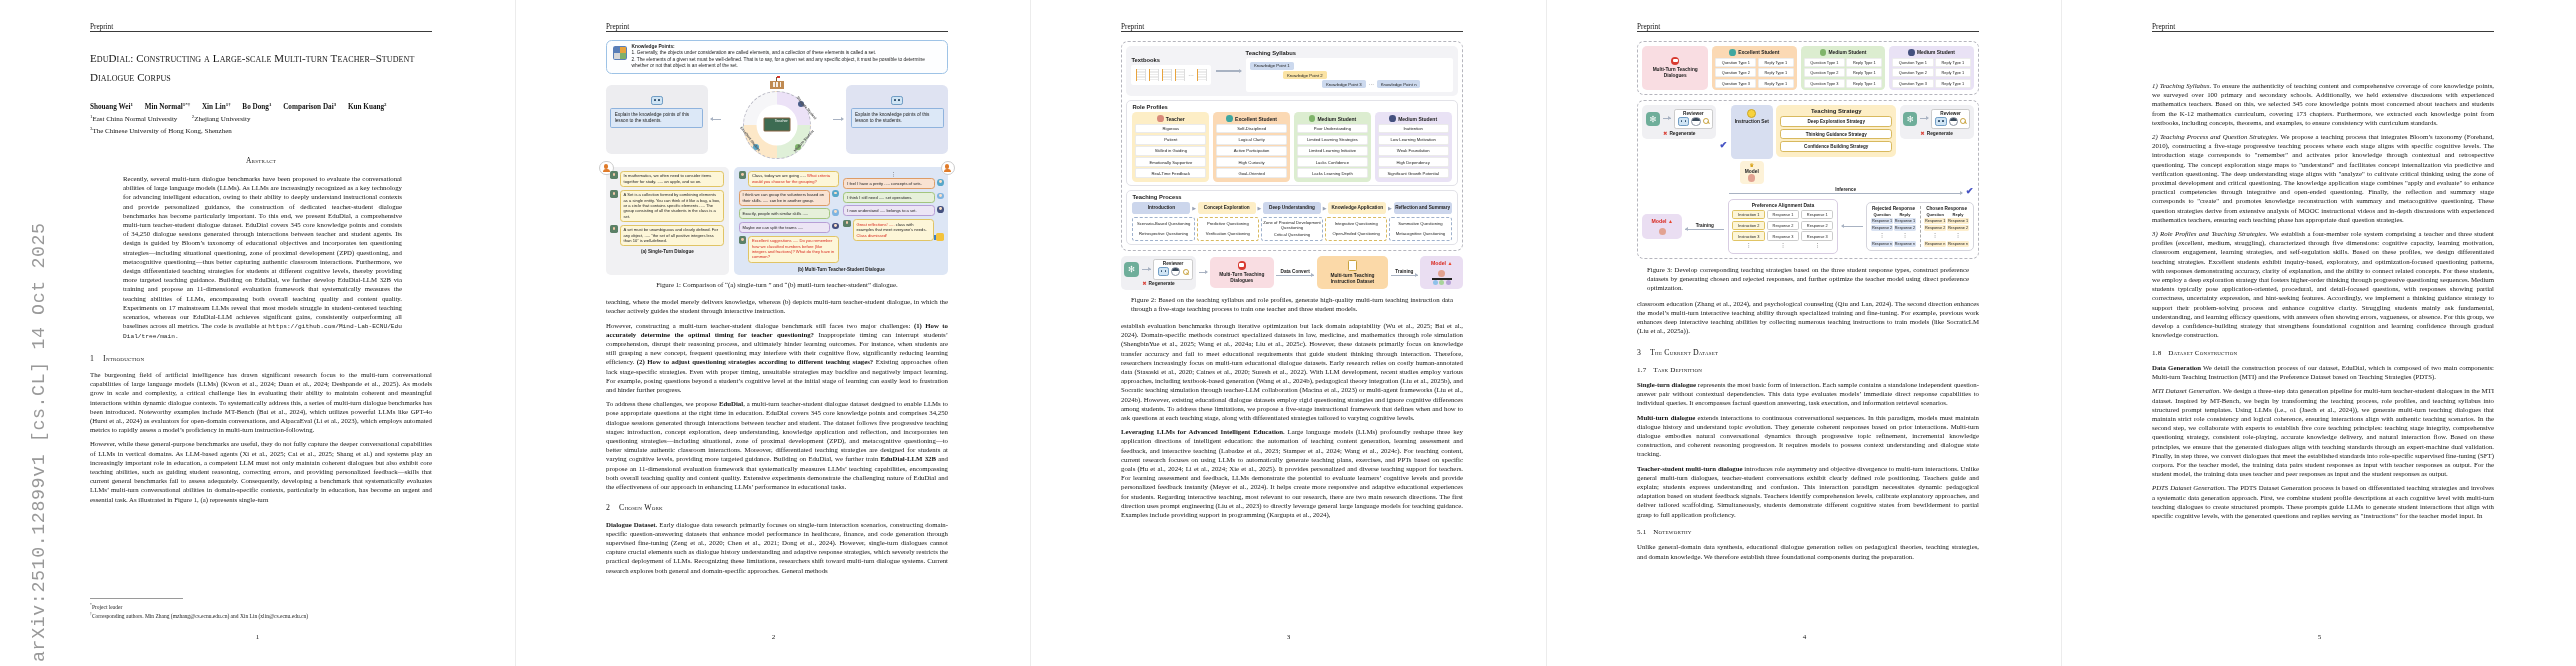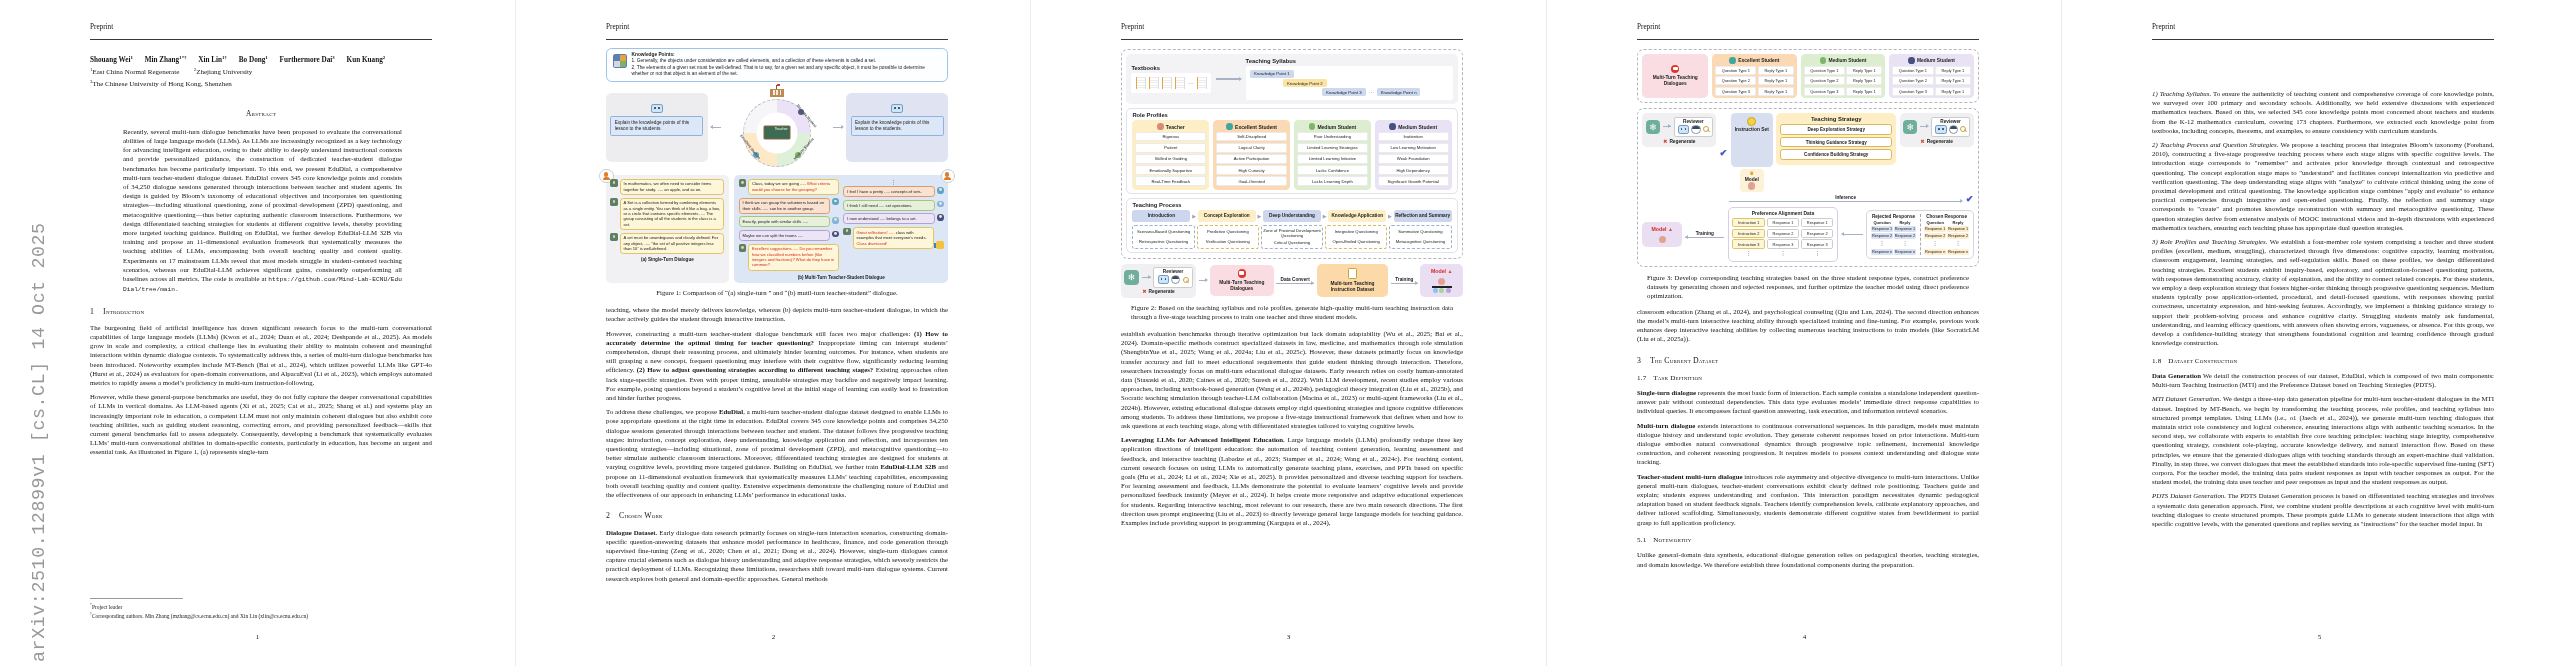--- a/index.html
+++ b/index.html
@@ -2,21 +2,21 @@
 <html style="font-size:9px"><head>
 <meta charset="utf-8">
 <style>
   html,body{margin:0;padding:0;}
   body{width:2576px;height:667px;background:#ffffff;position:relative;overflow:hidden;
        font-family:"Liberation Serif",serif;color:#141414;}
   .page{position:absolute;top:0;width:515px;height:667px;background:#fff;overflow:hidden;}
   .page+.page{border-left:0.6px solid #ececec;}
   #p1{left:0}#p2{left:515px}#p3{left:1030px}#p4{left:1546px}#p5{left:2061px}
   .content{position:absolute;left:90px;top:23px;width:342px;}
-  .pp-row{font-size:7.2px;padding-bottom:8px;border-bottom:0.9px solid #3a3a3a;}
+  .pp-row{font-size:7.2px;padding-bottom:0;border-bottom:0.9px solid #3a3a3a;}
   .title{font-variant:small-caps;font-weight:normal;font-size:11px;line-height:1.75;margin:16.7px 0 0 0;letter-spacing:0.1px;}
   .authors{margin-top:14.5px;font-size:7.2px;}
   .auth{font-weight:bold;margin-right:10px;white-space:nowrap;}
   sup{font-size:68%;}
   .affils{font-size:7px;margin-top:2.2px;line-height:1.5;}
   .affgap{display:inline-block;width:14.5px;}
   .abs-head{text-align:center;font-variant:small-caps;font-size:7.4px;margin:19px 0 9px 0;letter-spacing:0.3px;}
   .abstract{margin:0 30px 0 33px;font-size:6.8px;line-height:9.2px;text-align:justify;}
   .url{font-family:"Liberation Mono",monospace;font-size:6.2px;color:#222;text-decoration:none;word-break:break-all;}
   .sec{font-size:7.8px;font-variant:small-caps;letter-spacing:0.2px;margin:12.2px 0 7.2px 0;}
@@ -199,30 +199,31 @@
   .cho .c{background:#fdeecd;}
   .rcdiv{width:0;border-left:0.6px dashed #aaa;}
 </style>
 </head>
 <body>
 
 <div class="page" id="p1">
   <div class="watermark">arXiv:2510.12899v1  [cs.CL]  14 Oct 2025</div>
   <div class="content">
     <div class="pp-row"><span>Preprint</span></div>
+    <div class="title">EduDial: Constructing a Large-scale Multi-turn Teacher–Student Dialogue Corpus</div>
     <div class="authors">
       <span class="auth"><span>Shouang Wei</span><sup>1</sup></span>
-      <span class="auth"><span>Min Zhang</span><sup>1*†</sup></span>
+      <span class="auth"><span>Min Normal</span><sup>1*†</sup></span>
       <span class="auth"><span>Xin Lin</span><sup>1†</sup></span>
       <span class="auth"><span>Bo Dong</span><sup>1</sup></span>
-      <span class="auth"><span>Furthermore Dai</span><sup>3</sup></span>
+      <span class="auth"><span>Comparison Dai</span><sup>3</sup></span>
       <span class="auth"><span>Kun Kuang</span><sup>2</sup></span>
     </div>
     <div class="affils">
-      <div><sup>1</sup><span>East China Normal Regenerate</span><span class="affgap"></span><sup>2</sup><span>Zhejiang University</span></div>
+      <div><sup>1</sup><span>East China Normal University</span><span class="affgap"></span><sup>2</sup><span>Zhejiang University</span></div>
       <div><sup>3</sup><span>The Chinese University of Hong Kong, Shenzhen</span></div>
     </div>
     <div class="abs-head">Abstract</div>
     <div class="abstract"><span>Recently, several multi-turn dialogue benchmarks have been proposed to evaluate the conversational abilities of large language models (LLMs). As LLMs are increasingly recognized as a key technology for advancing intelligent education, owing to their ability to deeply understand instructional contexts and provide personalized guidance, the construction of dedicated teacher-student dialogue benchmarks has become particularly important. To this end, we present EduDial, a comprehensive multi-turn teacher-student dialogue dataset. EduDial covers 345 core knowledge points and consists of 34,250 dialogue sessions generated through interactions between teacher and student agents. Its design is guided by Bloom’s taxonomy of educational objectives and incorporates ten questioning strategies—including situational questioning, zone of proximal development (ZPD) questioning, and metacognitive questioning—thus better capturing authentic classroom interactions. Furthermore, we design differentiated teaching strategies for students at different cognitive levels, thereby providing more targeted teaching guidance. Building on EduDial, we further develop EduDial-LLM 32B via training and propose an 11-dimensional evaluation framework that systematically measures the teaching abilities of LLMs, encompassing both overall teaching quality and content quality. Experiments on 17 mainstream LLMs reveal that most models struggle in student-centered teaching scenarios, whereas our EduDial-LLM achieves significant gains, consistently outperforming all baselines across all metrics. The code is available at</span>
       <a class="url" href="#">https://github.com/Mind-Lab-ECNU/EduDial/tree/main.</a>
     </div>
     <div class="sec"><span class="n">1</span><span>Introduction</span></div>
     <p class="para">The burgeoning field of artificial intelligence has drawn significant research focus to the multi-turn conversational capabilities of large language models (LLMs) (Kwon et al., 2024; Duan et al., 2024; Deshpande et al., 2025). As models grow in scale and complexity, a critical challenge lies in evaluating their ability to maintain coherent and meaningful interactions within dynamic dialogue contexts. To systematically address this, a series of multi-turn dialogue benchmarks has been introduced. Noteworthy examples include MT-Bench (Bai et al., 2024), which utilizes powerful LLMs like GPT-4o (Hurst et al., 2024) as evaluators for open-domain conversations, and AlpacaEval (Li et al., 2023), which employs automated metrics to rapidly assess a model’s proficiency in multi-turn instruction-following.</p>
     <p class="para">However, while these general-purpose benchmarks are useful, they do not fully capture the deeper conversational capabilities of LLMs in vertical domains. As LLM-based agents (Xi et al., 2025; Cai et al., 2025; Shang et al.) and systems play an increasingly important role in education, a competent LLM must not only maintain coherent dialogues but also exhibit core teaching abilities, such as guiding student reasoning, correcting errors, and providing personalized feedback—skills that current general benchmarks fail to assess adequately. Consequently, developing a benchmark that systematically evaluates LLMs’ multi-turn conversational abilities in domain-specific contexts, particularly in education, has become an urgent and essential task. As illustrated in Figure 1, (a) represents single-turn</p>
   </div>

